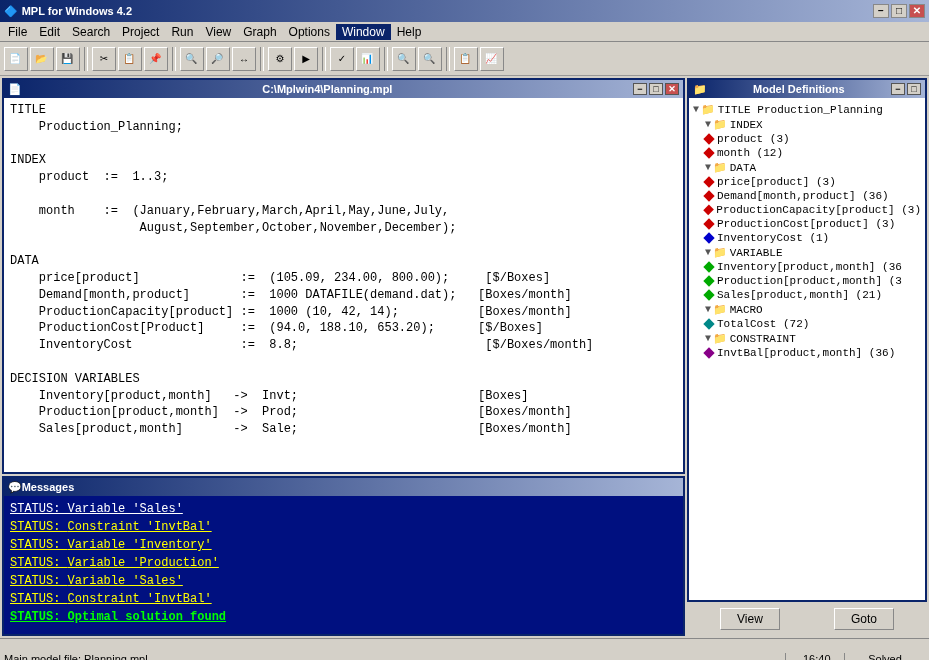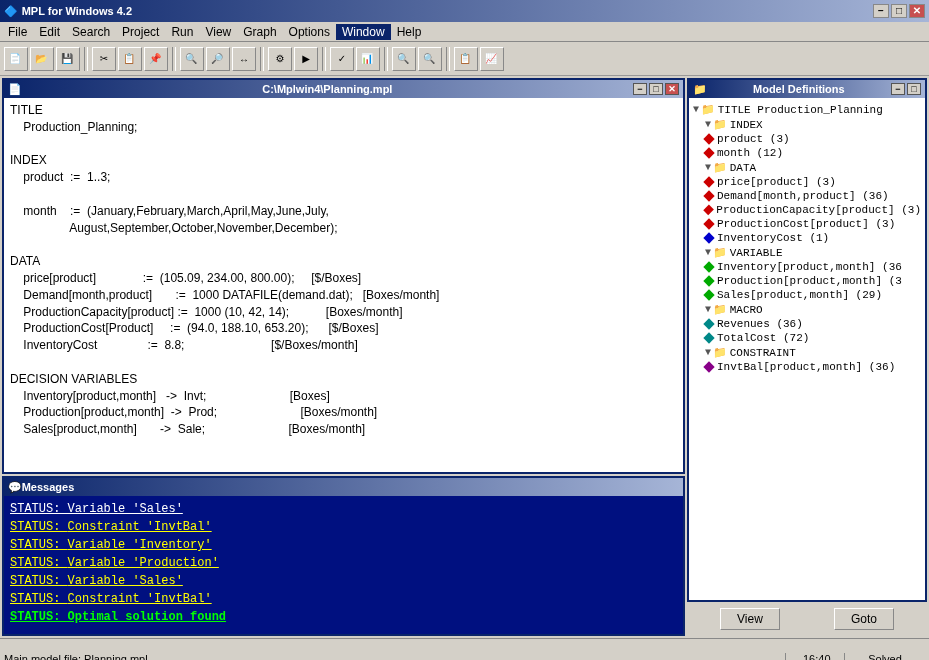--- a/index.html
+++ b/index.html
@@ -123,21 +123,21 @@
       width: 14px; height: 12px;
       font-size: 9px; line-height: 10px; text-align: center;
       background: #d4d0c8; border: 1px solid #555; color: black; cursor: pointer;
     }
     .inner-btn.close { background: #c75050; color: white; }
 
     .editor-content {
       flex: 1;
       overflow: auto;
       padding: 4px 6px;
-      font-family: Liberation Sans, sans-serif;
+      font-family: Liberation Mono, monospace;
       font-size: 12px;
       color: black;
       background: white;
       white-space: pre;
       line-height: 1.4;
     }
 
     
     .messages-panel {
       background: #001080;
@@ -436,31 +436,27 @@
         <div class="tree-item tree-indent2">
           <span class="diamond d-green"></span>
           <span>Inventory[product,month]  (36</span>
         </div>
         <div class="tree-item tree-indent2">
           <span class="diamond d-green"></span>
           <span>Production[product,month]  (3</span>
         </div>
         <div class="tree-item tree-indent2">
           <span class="diamond d-green"></span>
-          <span>Sales[product,month]  (29)</span>
+          <span>Sales[product,month]  (21)</span>
         </div>
 
         <div class="tree-item tree-indent">
           <span class="expand-icon">▼</span>
           <span class="folder-icon">📁</span>
           <span>MACRO</span>
-        </div>
-        <div class="tree-item tree-indent2">
-          <span class="diamond d-teal"></span>
-          <span>Revenues  (36)</span>
         </div>
         <div class="tree-item tree-indent2">
           <span class="diamond d-teal"></span>
           <span>TotalCost  (72)</span>
         </div>
 
         <div class="tree-item tree-indent">
           <span class="expand-icon">▼</span>
           <span class="folder-icon">📁</span>
           <span>CONSTRAINT</span>

